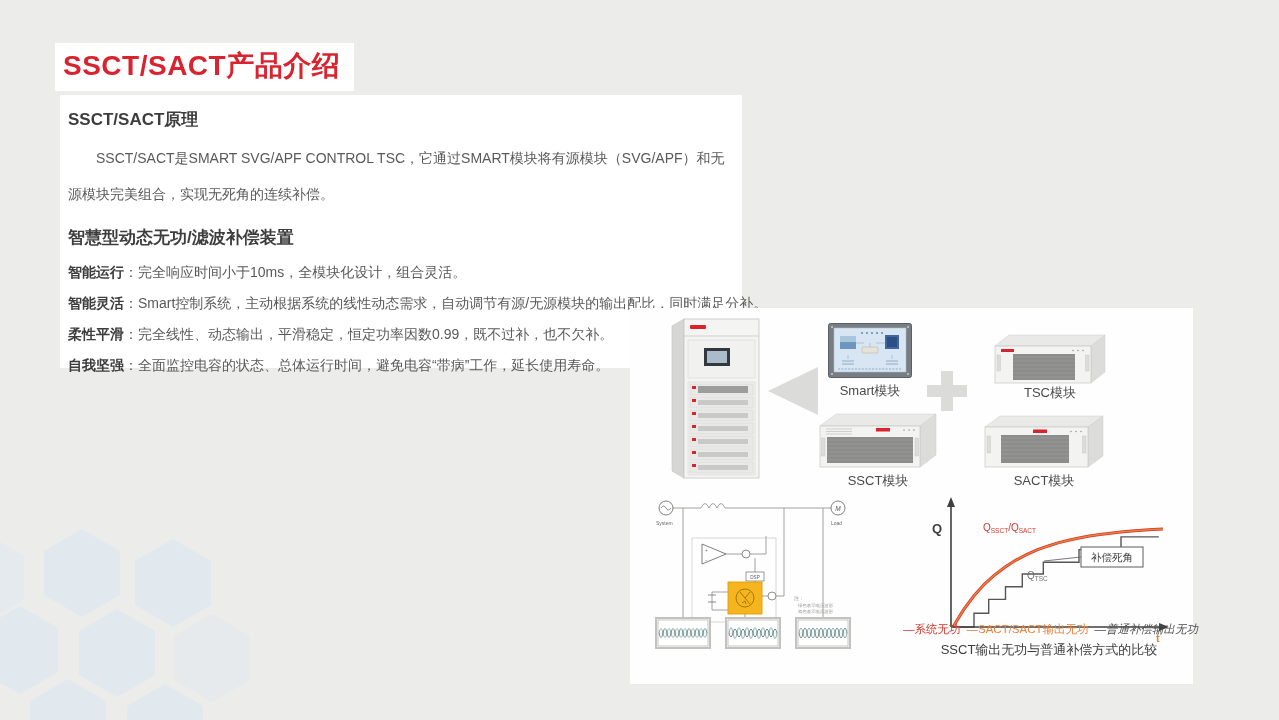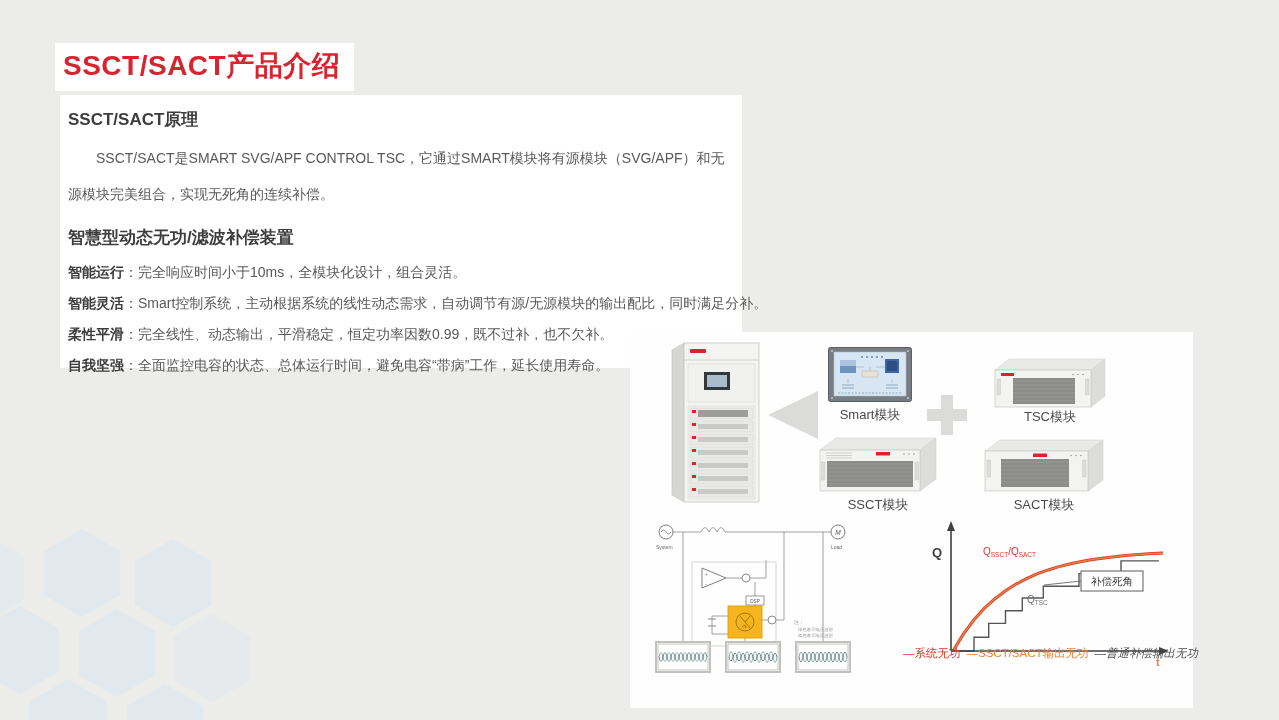--- a/index.html
+++ b/index.html
@@ -16,21 +16,21 @@
   
   .text-panel{position:absolute;left:60px;top:95px;width:682px;height:273px;background:#ffffff;
               box-sizing:border-box;padding:13px 8px 16px 8px;color:#595959;}
   .text-panel h2{margin:0;font-size:17px;font-weight:bold;color:#3d3d3d;}
   .para{margin:10px 0 14px 0;font-size:14px;line-height:2.55;text-indent:2em;color:#595959;}
   .features{list-style:none;margin:15px 0 0 0;padding:0;font-size:14px;}
   .features li{margin-bottom:13px;white-space:nowrap;}
   .features b{color:#3d3d3d;margin-top:20px;}
 
   
-  .right-panel{position:absolute;left:630px;top:332px;width:563px;height:376px;background:#fefefe;}
+  .right-panel{position:absolute;left:630px;top:308px;width:563px;height:376px;background:#fefefe;}
   .abs{position:absolute;}
   .mod-label{position:absolute;font-size:13px;color:#4a4a4a;text-align:center;}
 
   .arrow-left{position:absolute;left:138px;top:59px;width:0;height:0;
       border-top:24px solid transparent;border-bottom:24px solid transparent;border-right:50px solid #dbdbd9;}
   .plus{position:absolute;left:297px;top:63px;width:40px;height:40px;}
   .plus .h{position:absolute;left:0;top:14px;width:40px;height:12px;background:#dbdbd9;}
   .plus .v{position:absolute;left:14px;top:0;width:12px;height:40px;background:#dbdbd9;}
 
   .legend{position:absolute;left:270px;top:314px;width:296px;text-align:center;font-size:11.5px;white-space:nowrap;}
@@ -263,17 +263,18 @@
         <tspan>Q</tspan><tspan font-size="6.5" dy="2">SSCT</tspan><tspan dy="-2">/Q</tspan><tspan font-size="6.5" dy="2">SACT</tspan>
       </text>
       <text x="114" y="88" font-size="10" fill="#707070">
         <tspan>Q</tspan><tspan font-size="6.5" dy="2">TSC</tspan>
       </text>
       <line x1="168" y1="66" x2="131" y2="70" stroke="#6a6a6a" stroke-width="0.9"></line>
       <rect x="168" y="56" width="62" height="20" fill="#ffffff" stroke="#6a6a6a" stroke-width="1.1"></rect>
       <text x="199" y="70" font-size="10.5" text-anchor="middle" fill="#3a3a3a">补偿死角</text>
     </svg>
     <div class="legend">
-      <span class="lg0">—系统无功</span><span class="lg1">—SSCT/SACT输出无功</span><span class="lg2">—普通补偿输出无功</span>
+      <span class="lg0">—系统无功</span><span class="lg1">—SACT/SACT输出无功</span><span class="lg2">—普通补偿输出无功</span>
     </div>
+    <div class="caption">SSCT输出无功与普通补偿方式的比较</div>
   </section>
 
 </div>
 
 </body></html>

